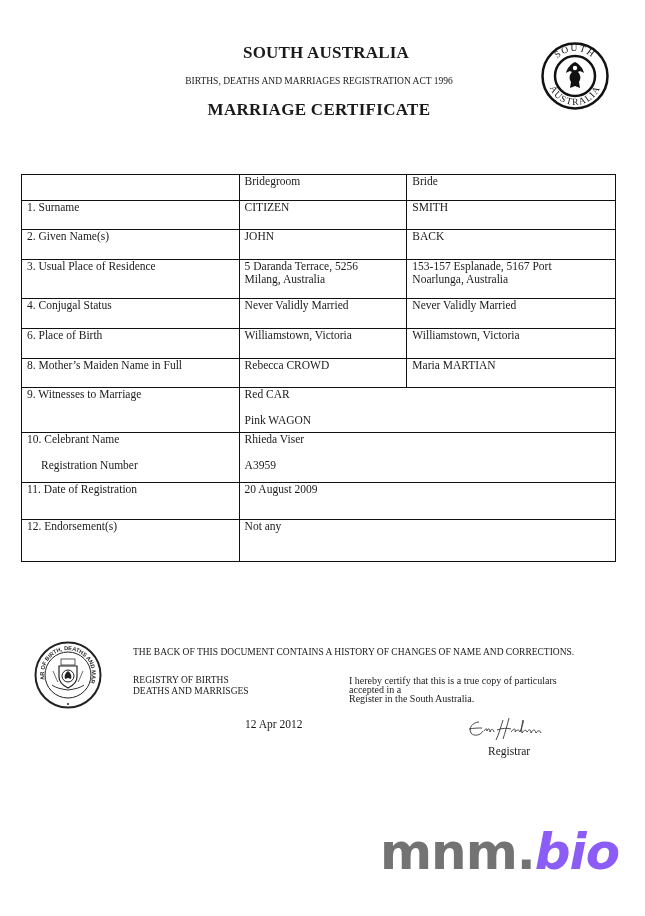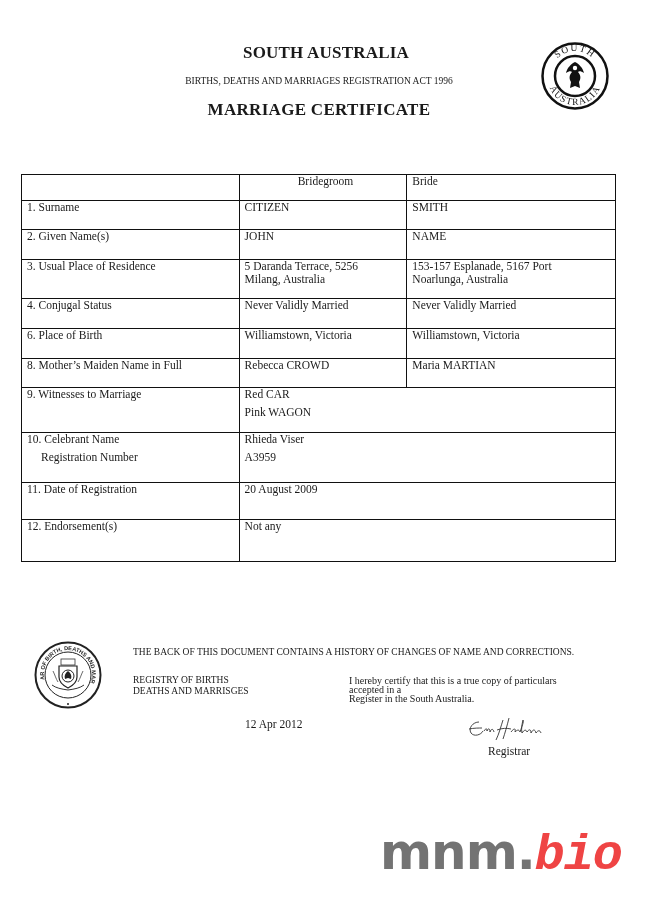--- a/index.html
+++ b/index.html
@@ -27,43 +27,43 @@
 
   table.cert {
     position: absolute; left: 21px; top: 174px; width: 595px;
     border-collapse: collapse; font-size: 11.5px;
   }
   table.cert td {
     border: 1.3px solid #111; padding: 0 0 0 5px; vertical-align: top;
     line-height: 13px;
   }
   .c1 { width: 212px; }
-  .c2 { width: 162px; text-align: center; }
+  .c2 { width: 162px; }
   .c3 { width: 203px; }
   .pt7 td { padding-top: 7px; }
   .line2 { display: block; }
-  .mt5 { margin-top: 5px; }
+  .mt5 { margin-top: 13px; }
   .indent { padding-left: 14px; }
   .vmid td { vertical-align: middle; }
 
   .seal { left: 34px; top: 641px; width: 68px; height: 68px; }
 
   .back-note { left: 133px; top: 647px; font-size: 9.5px; }
   .registry { left: 133px; top: 675px; font-size: 9.5px; line-height: 11px; }
   .certify { left: 349px; top: 676px; font-size: 10px; line-height: 9px; width: 240px; }
   .issue-date { left: 245px; top: 718px; font-size: 11.5px; }
   .signature { left: 465px; top: 714px; width: 95px; height: 30px; }
   .registrar { left: 488px; top: 745px; font-size: 11.5px; }
 
   .watermark {
     left: 380px; top: 822px; font-family: "DejaVu Sans", "Liberation Sans", sans-serif;
     font-weight: bold; font-size: 50px; letter-spacing: -1px; line-height: 60px;
   }
   .wm-a { color: #737373; }
-  .wm-b { color: #ef4444; font-style: italic; font-family: Liberation Mono, monospace; }
+  .wm-b { color: #8b5cf6; font-style: italic; }
 </style>
 </head>
 <body>
 
 <div class="abs title-main"><span>SOUTH AUSTRALIA</span></div>
 <div class="abs title-act"><span>BIRTHS, DEATHS AND MARRIAGES REGISTRATION ACT 1996</span></div>
 <div class="abs title-cert"><span>MARRIAGE CERTIFICATE</span></div>
 
 <svg class="abs sa-logo" viewBox="0 0 68 68">
   <circle cx="34" cy="34" r="32.5" fill="none" stroke="#111" stroke-width="2.5"></circle>
@@ -87,21 +87,21 @@
     <td class="c3">Bride</td>
   </tr>
   <tr style="height:29px" class="vmid">
     <td>1. Surname</td>
     <td>CITIZEN</td>
     <td>SMITH</td>
   </tr>
   <tr style="height:30px" class="vmid">
     <td>2. Given Name(s)</td>
     <td>JOHN</td>
-    <td>NAME</td>
+    <td>BACK</td>
   </tr>
   <tr style="height:39px" class="pt7">
     <td>3. Usual Place of Residence</td>
     <td>
       <span class="line2">5 Daranda Terrace, 5256</span>
       <span class="line2">Milang, Australia</span>
     </td>
     <td>
       <span class="line2">153-157 Esplanade, 5167 Port</span>
       <span class="line2">Noarlunga, Australia</span>

